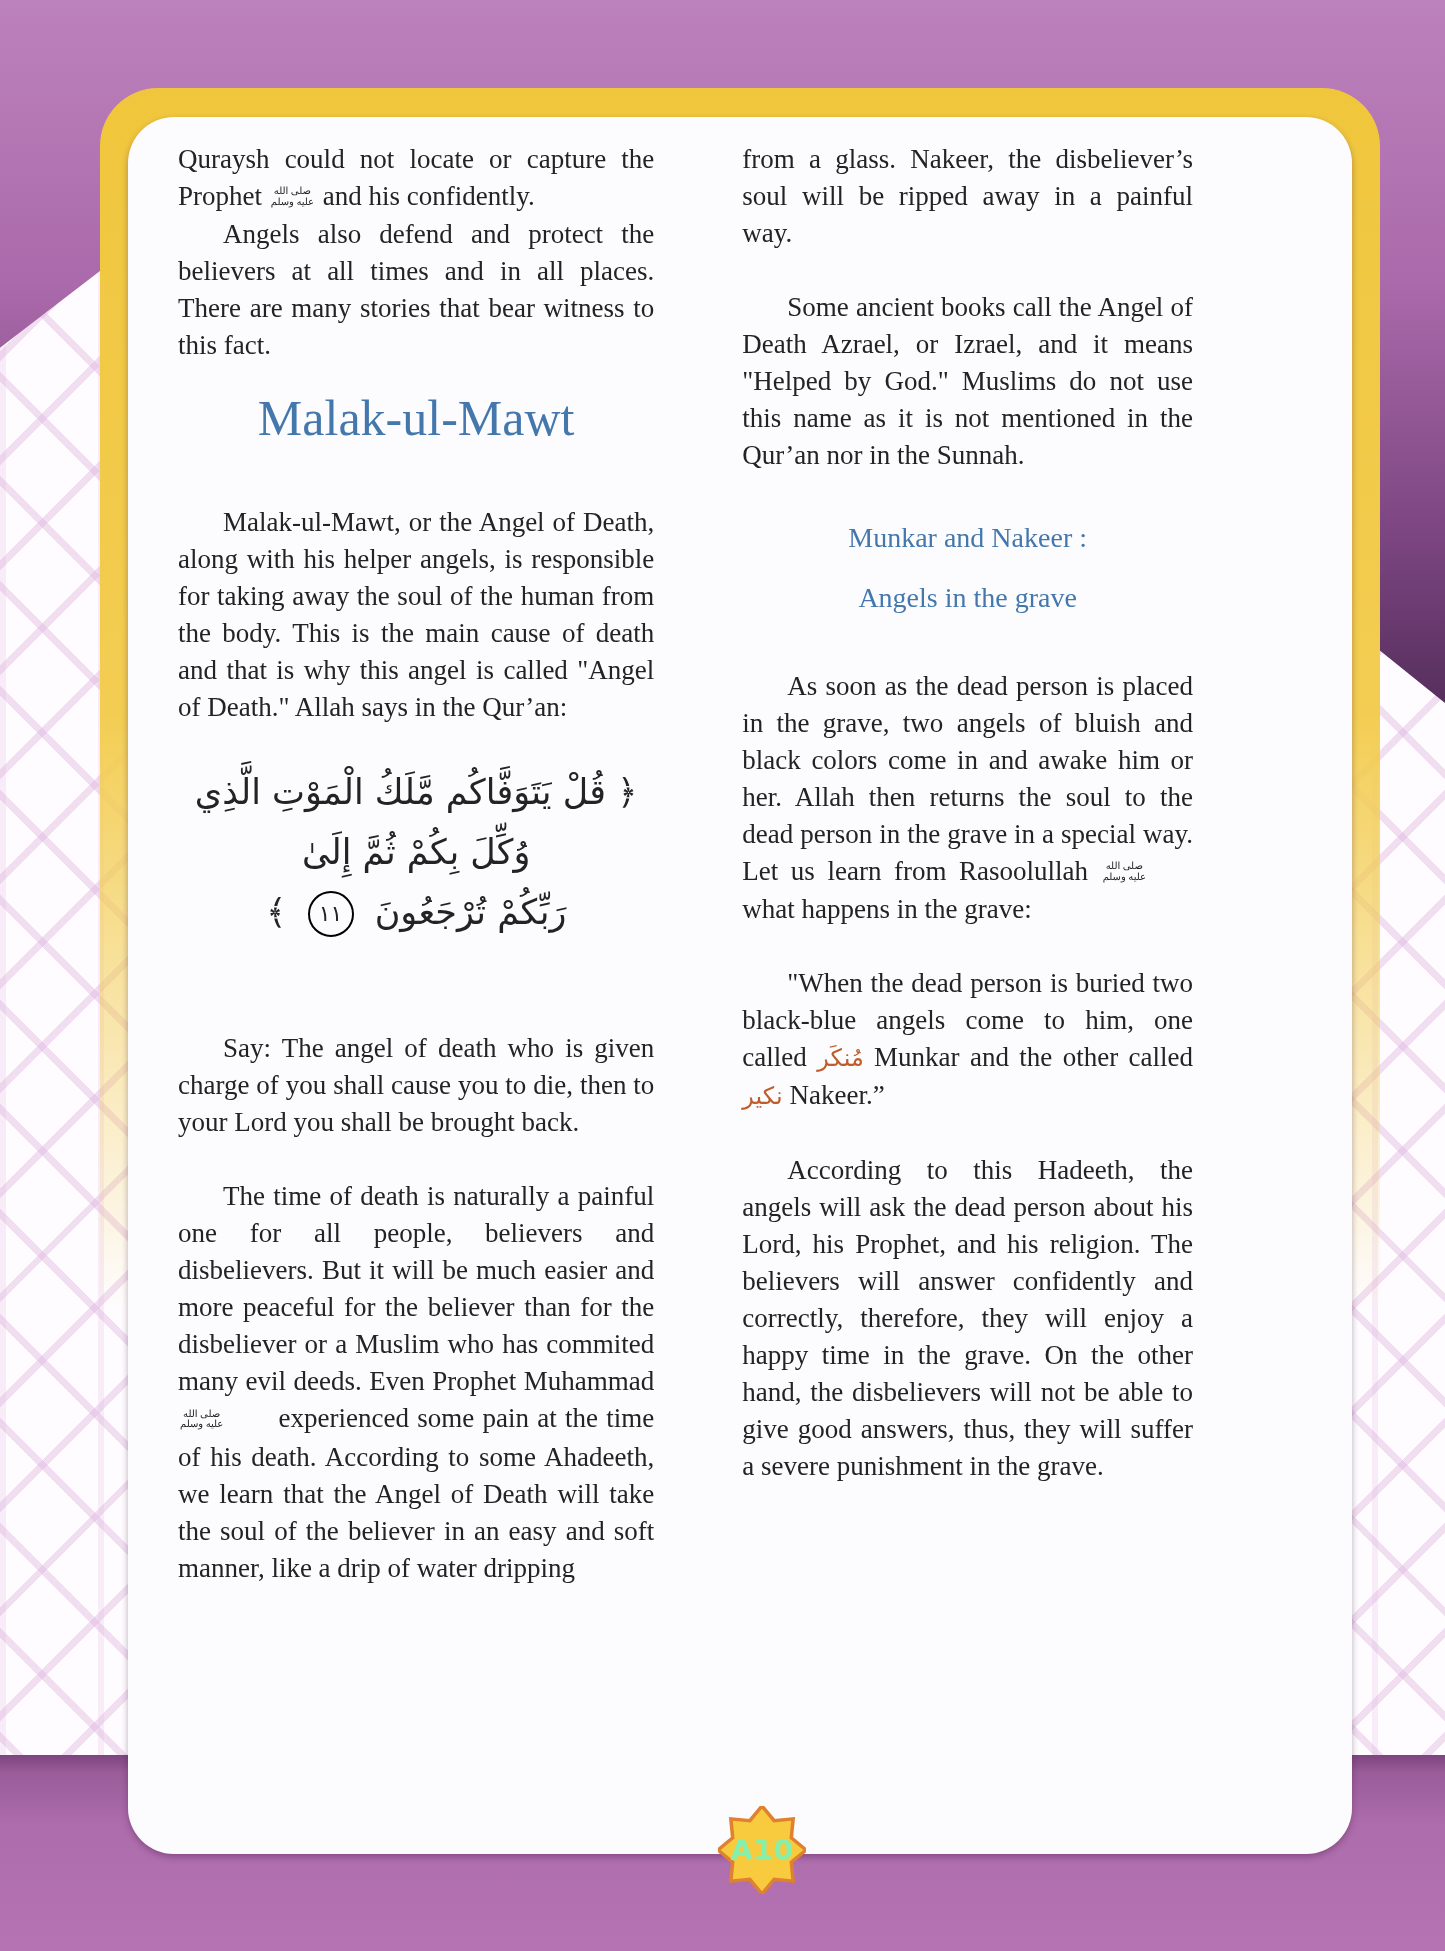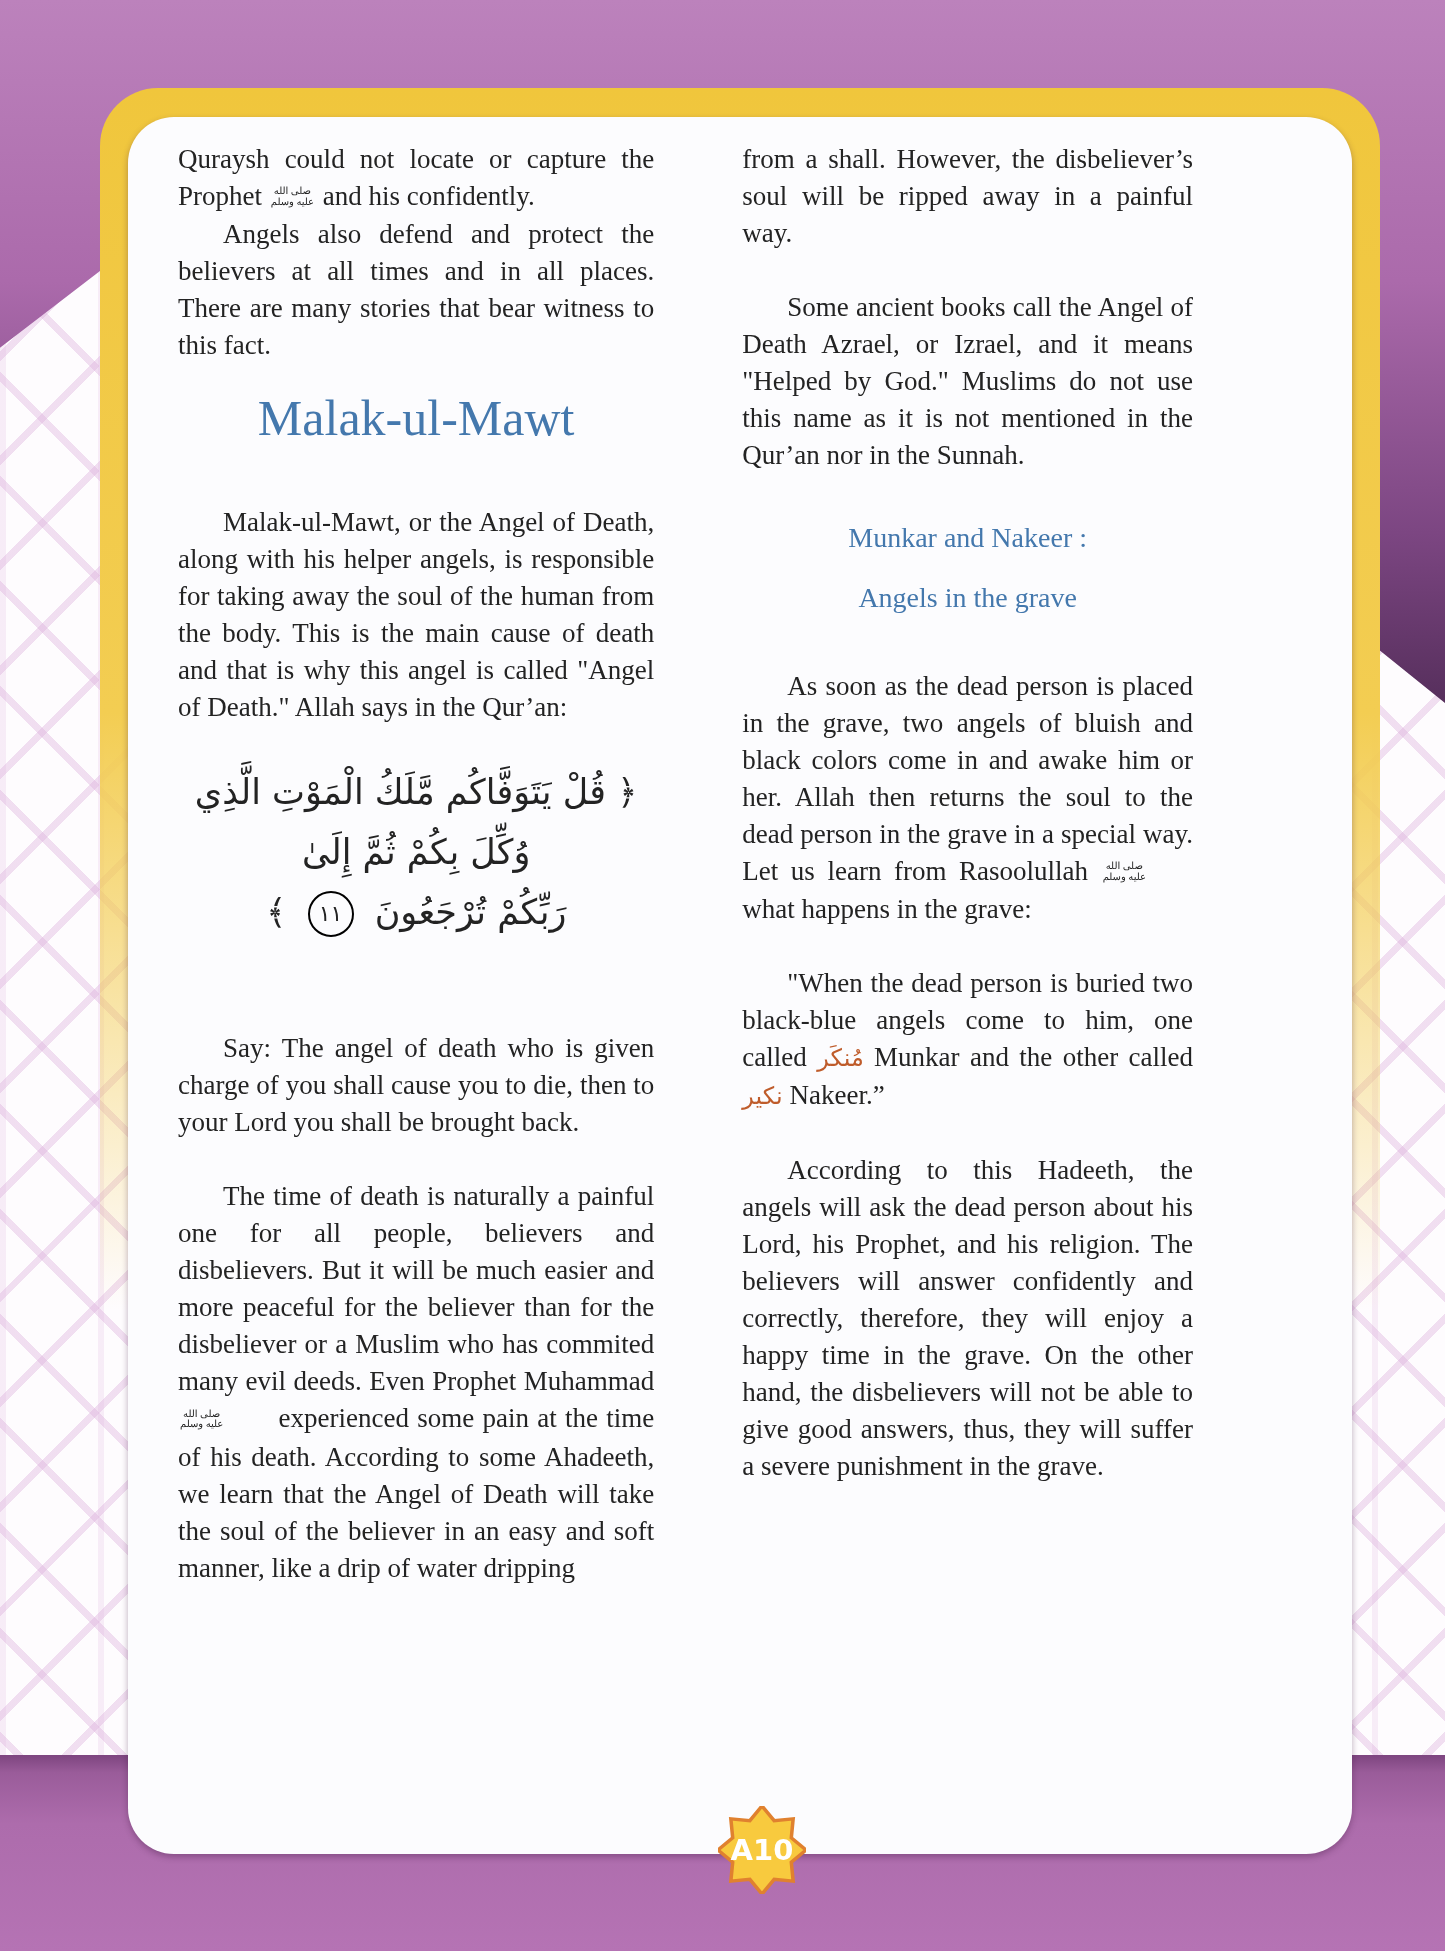--- a/index.html
+++ b/index.html
@@ -91,21 +91,21 @@
   .q-ref{font-size:26px;margin-top:22px;}
   .p.after-quran{margin-top:88px;}
   
   .badge{
     position:absolute;left:718px;top:1806px;width:88px;height:88px;z-index:5;
   }
   .badge svg{position:absolute;inset:0;}
   .star-poly{fill:var(--star_fill,#f8ca3e);stroke:var(--star_border,#e0812f);stroke-width:4;}
   .badge .num{
     position:absolute;inset:0;display:flex;align-items:center;justify-content:center;
-    font-family:"DejaVu Sans",sans-serif;font-weight:700;font-size:29px;color:#ffffff;
+    font-family:"DejaVu Sans",sans-serif;font-weight:700;font-size:29px;color:#86efac;
   }
 </style>
 </head>
 <body>
 
 <div class="page">
   <div class="bg-pattern"></div>
   <div class="band-top"></div>
   <div class="band-bottom"></div>
   <div class="card-gold"></div>
@@ -128,21 +128,21 @@
       </div>
 
       <p class="p after-quran">Say: The angel of death who is given charge of you shall cause you to die, then to your Lord you shall be brought back.</p>
 
       <p class="p"><span>The time of death is naturally a painful one for all people, believers and disbelievers. But it will be much easier and more peaceful for the believer than for the disbeliever or a Muslim who has commited many evil deeds. Even Prophet Muhammad </span><span class="saw"><span>صلى الله</span><span>عليه وسلم</span></span><span> experienced some pain at the time of his death. According to some Ahadeeth, we learn that the Angel of Death will take the soul of the believer in an easy and soft manner, like a drip of water dripping</span></p>
     </div>
 
     <div class="col-gap"></div>
 
     <div class="col-right">
-      <p class="p first">from a shall. However, the disbeliever’s soul will be ripped away in a painful way.</p>
+      <p class="p first">from a glass. Nakeer, the disbeliever’s soul will be ripped away in a painful way.</p>
 
       <p class="p">Some ancient books call the Angel of Death Azrael, or Izrael, and it means "Helped by God." Muslims do not use this name as it is not mentioned in the Qur’an nor in the Sunnah.</p>
 
       <h2 class="heading heading-right"><span>Munkar and Nakeer :</span><br><span>Angels in the grave</span></h2>
 
       <p class="p tight"><span>As soon as the dead person is placed in the grave, two angels of bluish and black colors come in and awake him or her. Allah then returns the soul to the dead person in the grave in a special way. Let us learn from Rasoolullah </span><span class="saw"><span>صلى الله</span><span>عليه وسلم</span></span><span> what happens in the grave:</span></p>
 
       <p class="p"><span>"When the dead person is buried two black-blue angels come to him, one called </span><span class="arabic-word">مُنكَر</span><span> Munkar and the other called </span><span class="arabic-word">نكير</span><span> Nakeer.”</span></p>
 
       <p class="p">According to this Hadeeth, the angels will ask the dead person about his Lord, his Prophet, and his religion. The believers will answer confidently and correctly, therefore, they will enjoy a happy time in the grave. On the other hand, the disbelievers will not be able to give good answers, thus, they will suffer a severe punishment in the grave.</p>

